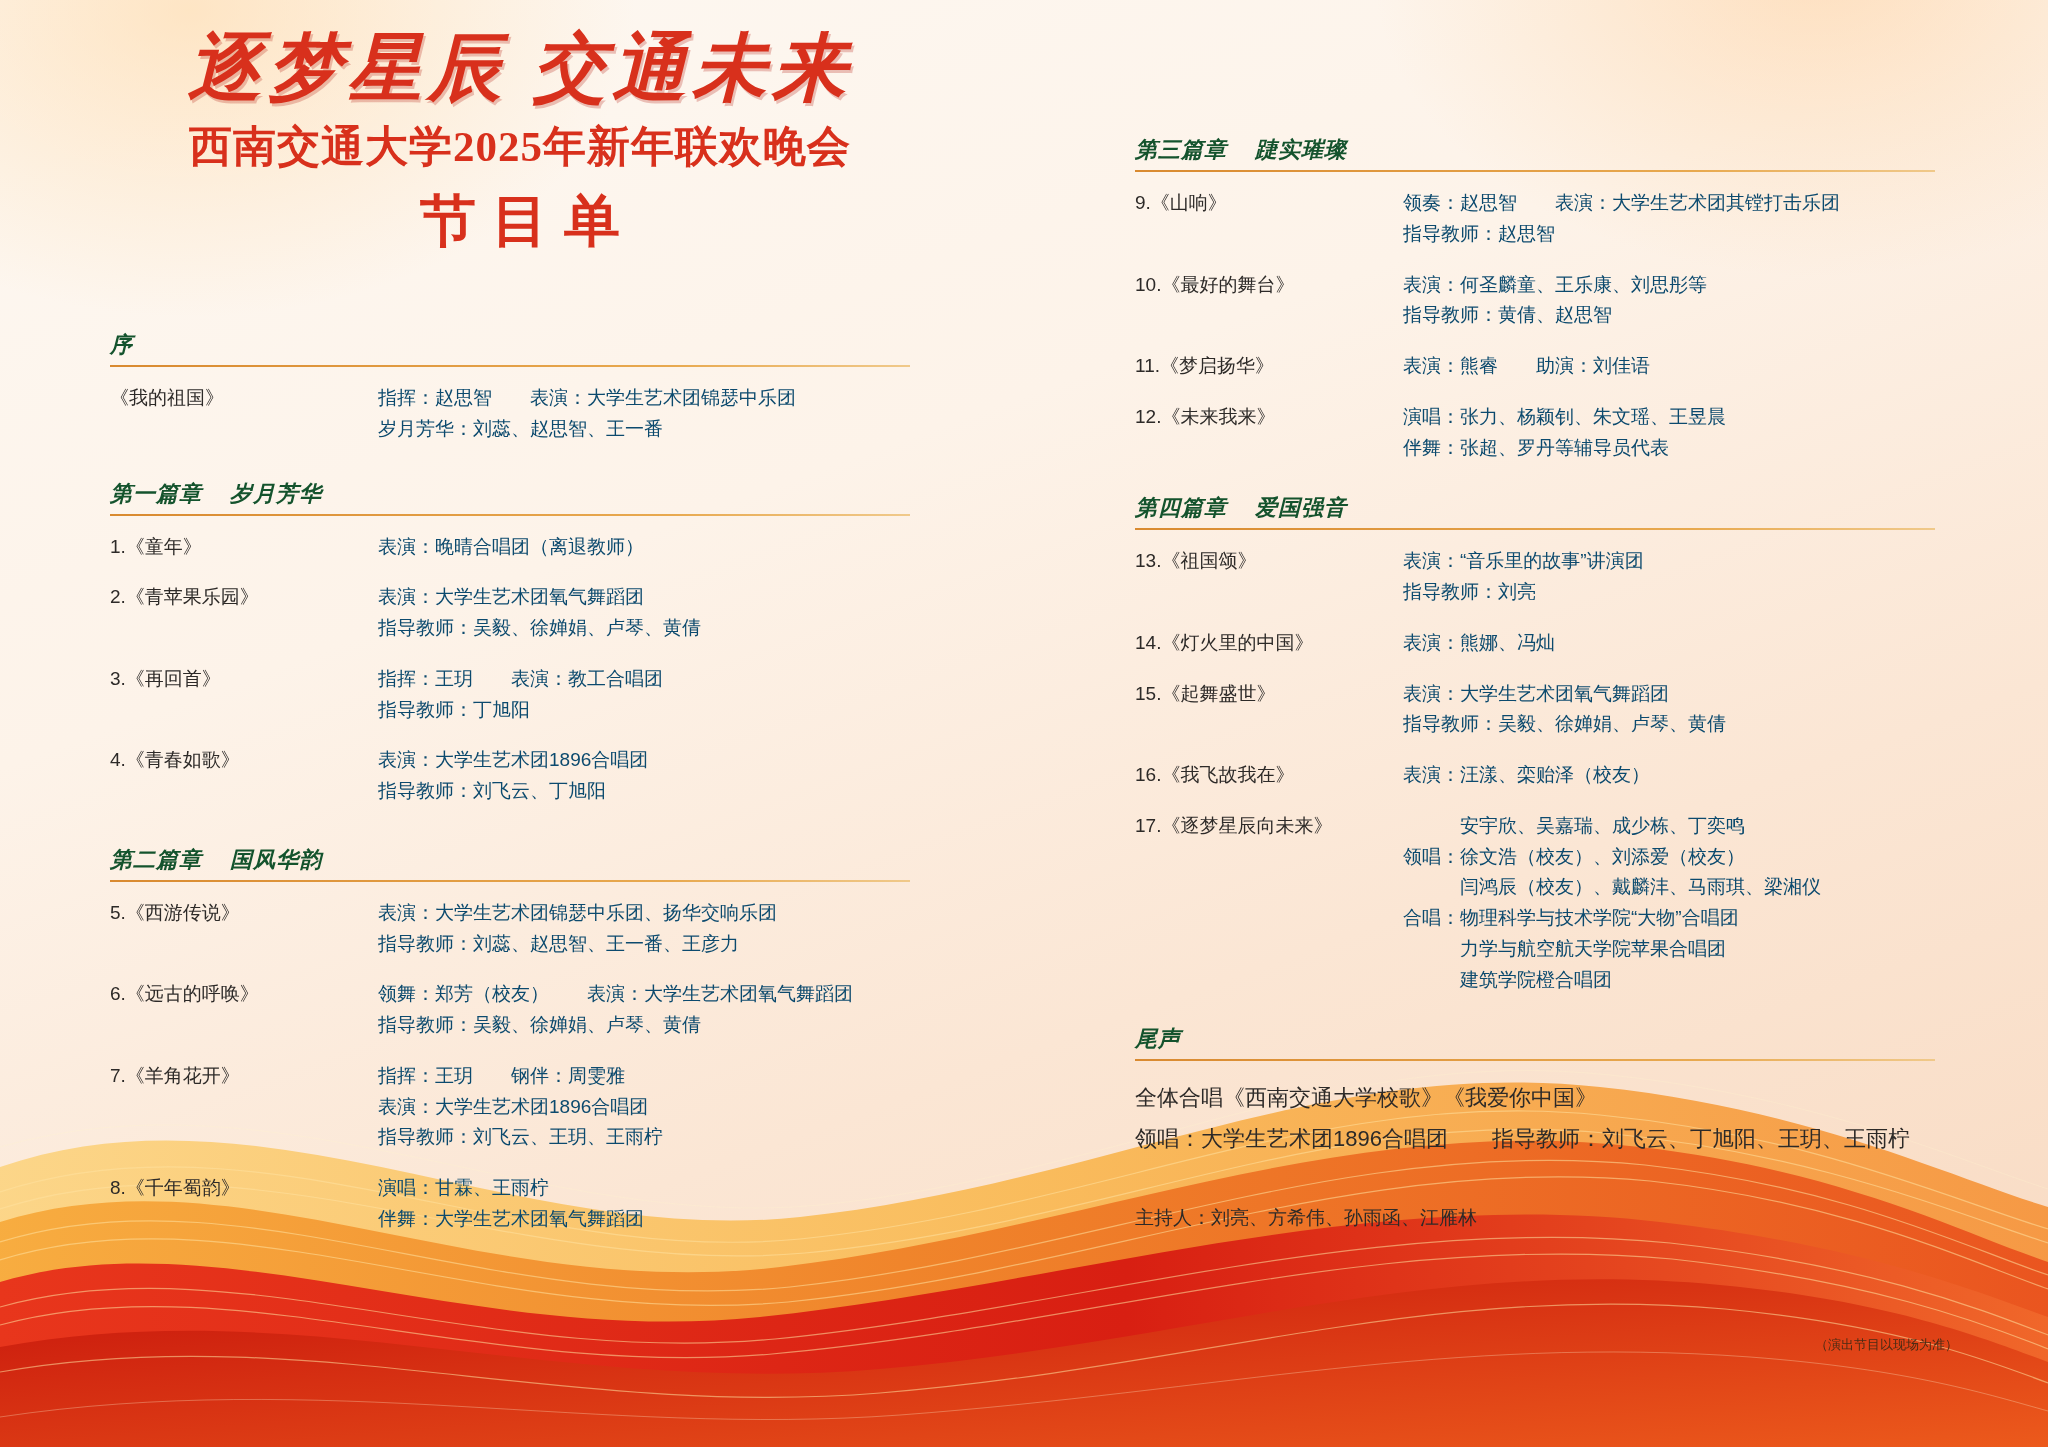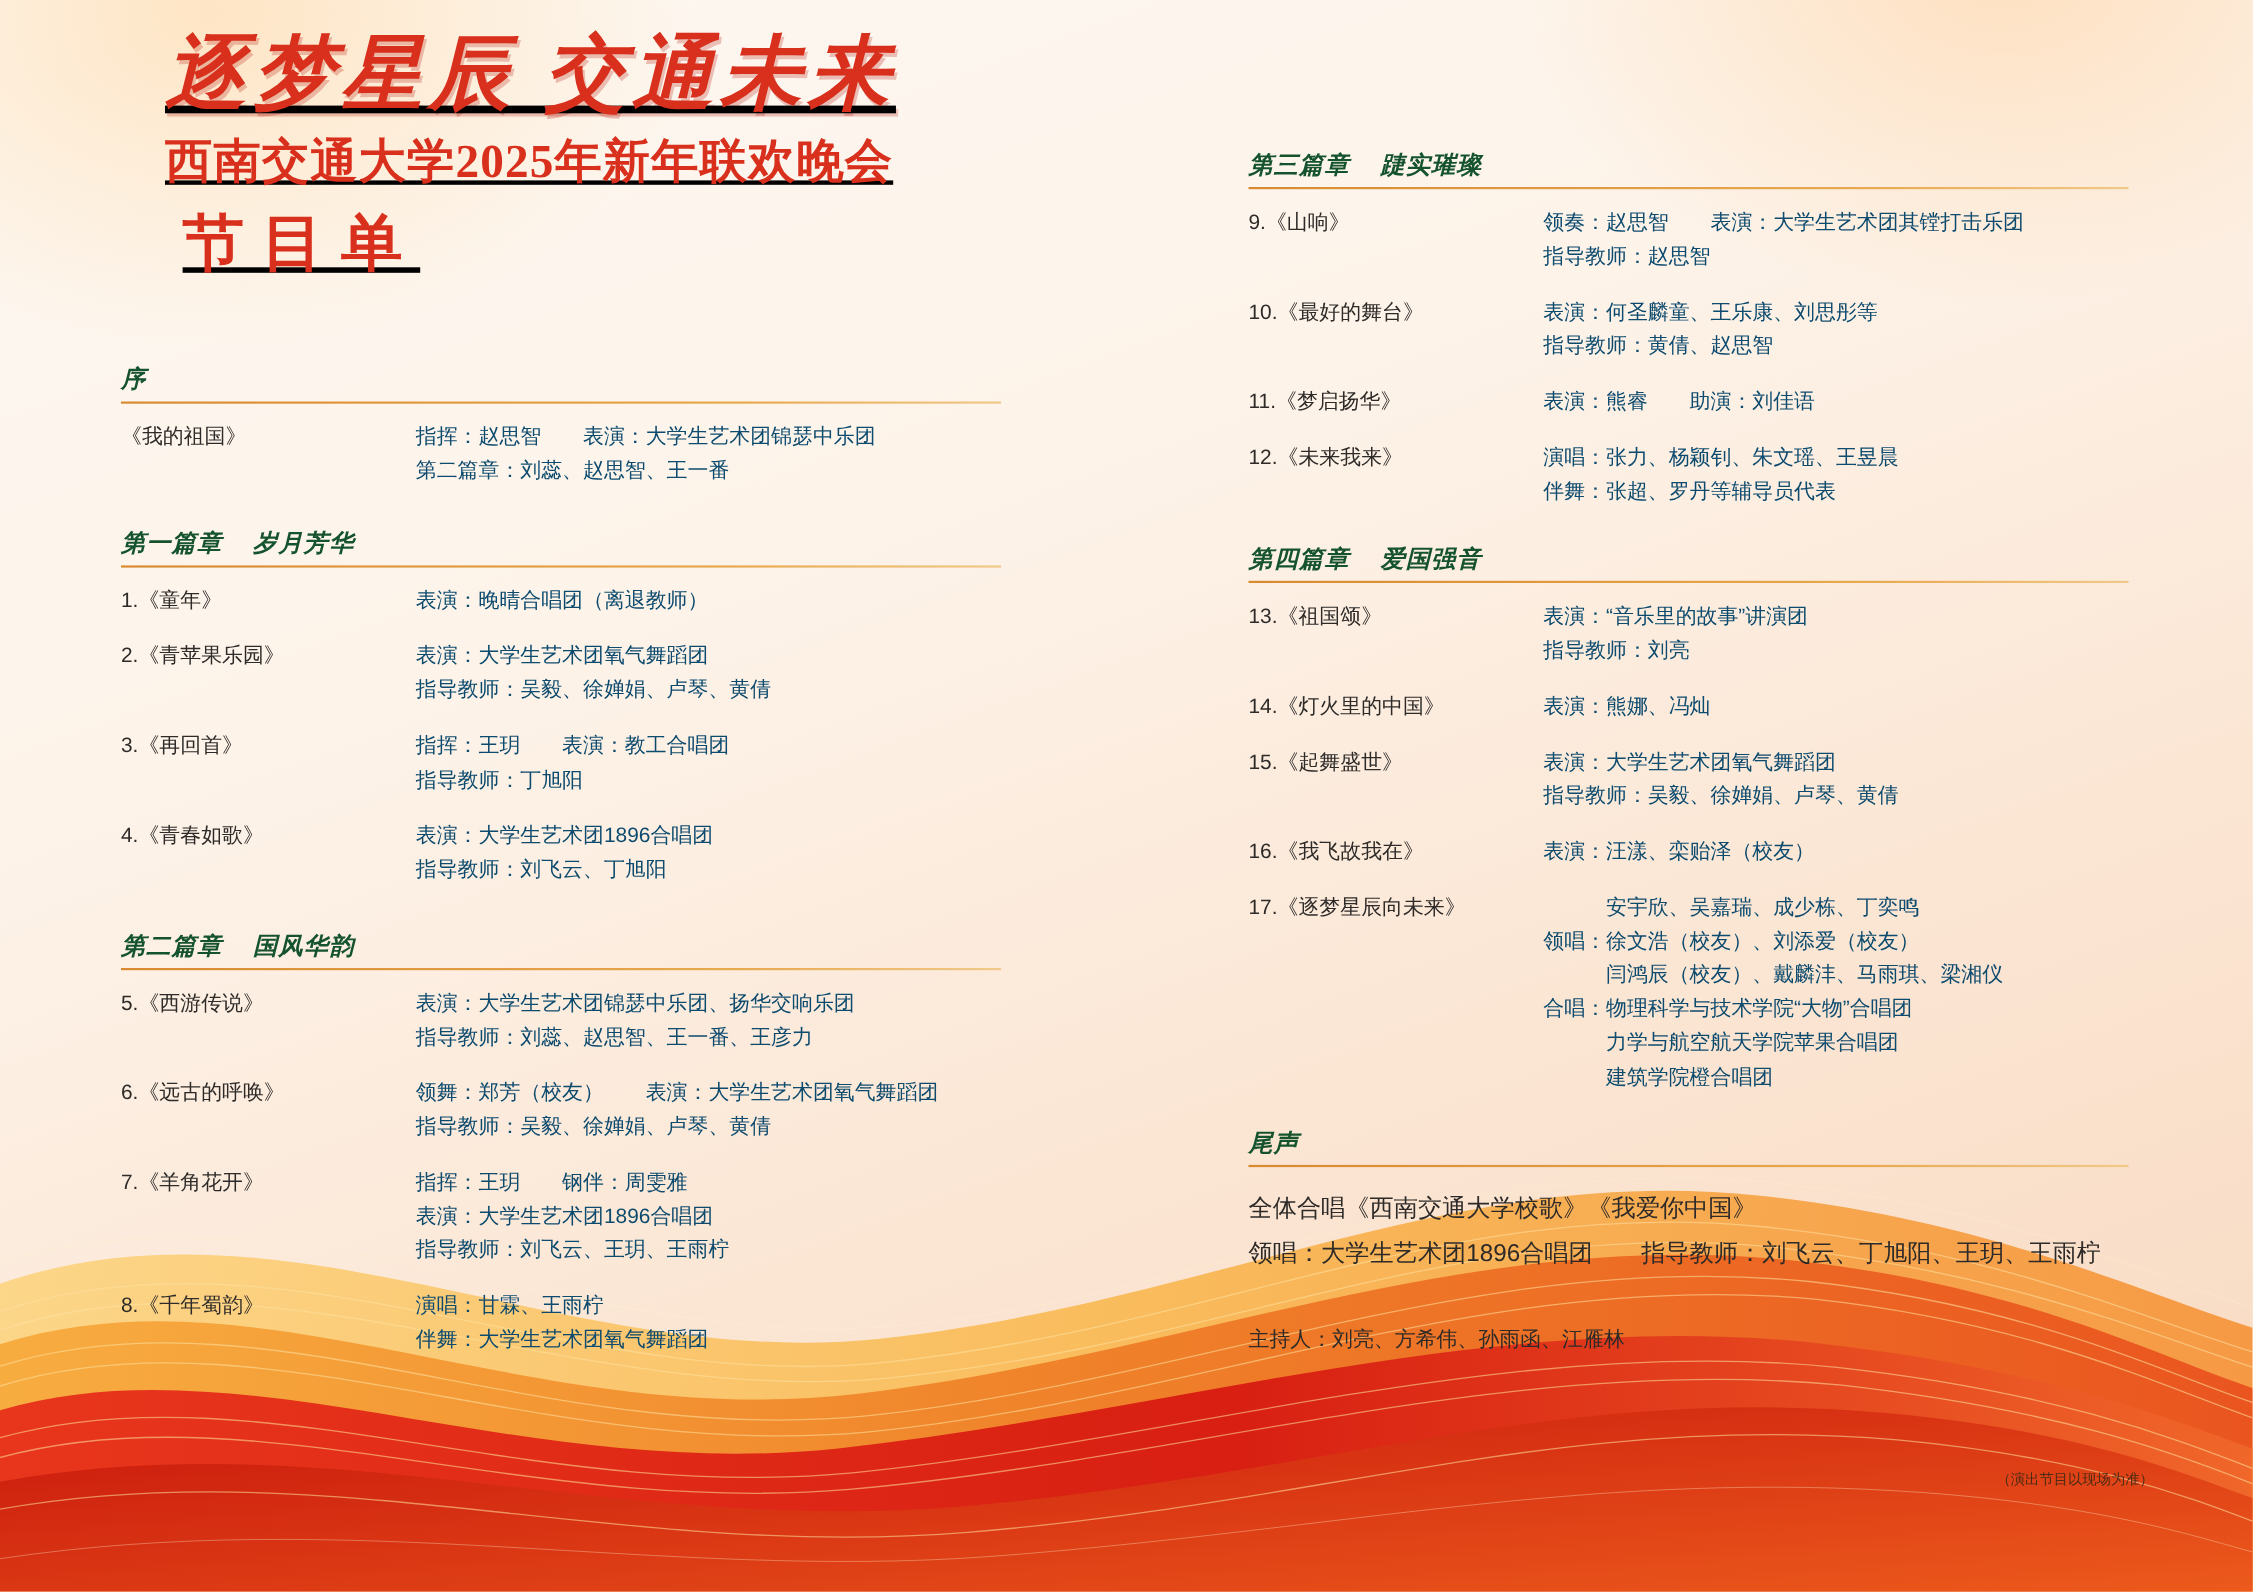--- a/index.html
+++ b/index.html
@@ -43,21 +43,21 @@
     background: radial-gradient(ellipse at center, rgba(255,200,140,0.45) 0%, rgba(255,235,210,0.0) 70%);
     pointer-events: none;
   }
 
   
   .header {
     position: absolute;
     left: 150px;
     top: 30px;
     width: 740px;
-    text-decoration: underline;
+    text-align: center;
   }
   .title-main {
     font-family: "Liberation Serif", serif;
     font-size: 74px;
     font-weight: bold;
     font-style: italic;
     letter-spacing: 6px;
     color: #d8301c;
     text-shadow: 2px 3px 0 rgba(180,25,10,0.25);
     line-height: 1.05;
@@ -230,21 +230,21 @@
     <div class="section-head">
       <div class="sh-text">
         <span>序</span>
       </div>
       <div class="rule"></div>
     </div>
     <div class="item">
       <div class="item-name">《我的祖国》</div>
       <div class="item-details">
         <div class="detail-line">指挥：赵思智　　表演：大学生艺术团锦瑟中乐团</div>
-        <div class="detail-line">第二篇章：刘蕊、赵思智、王一番</div>
+        <div class="detail-line">岁月芳华：刘蕊、赵思智、王一番</div>
       </div>
     </div>
   </div>
 
   <div class="section" style="margin-top:34px;">
     <div class="section-head">
       <div class="sh-text">
         <span>第一篇章</span><span class="sh-sep"></span><span>岁月芳华</span>
       </div>
       <div class="rule"></div>

